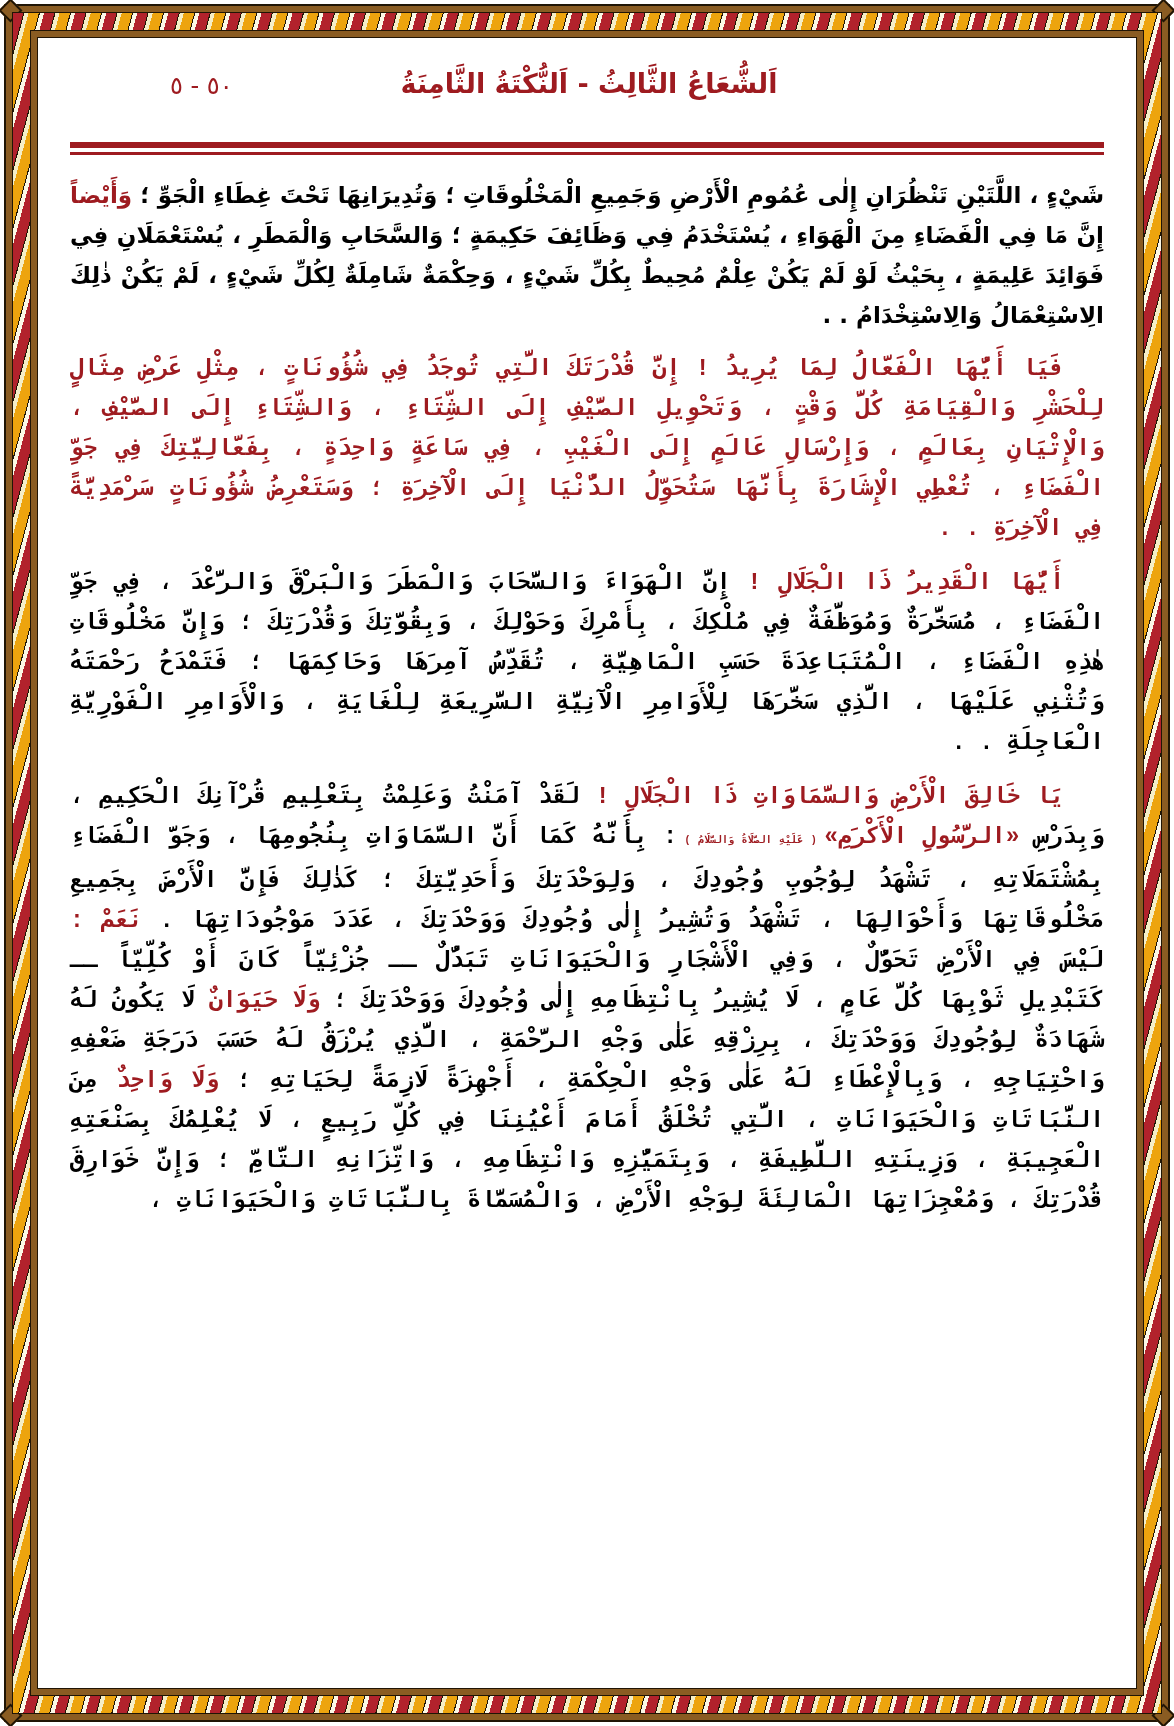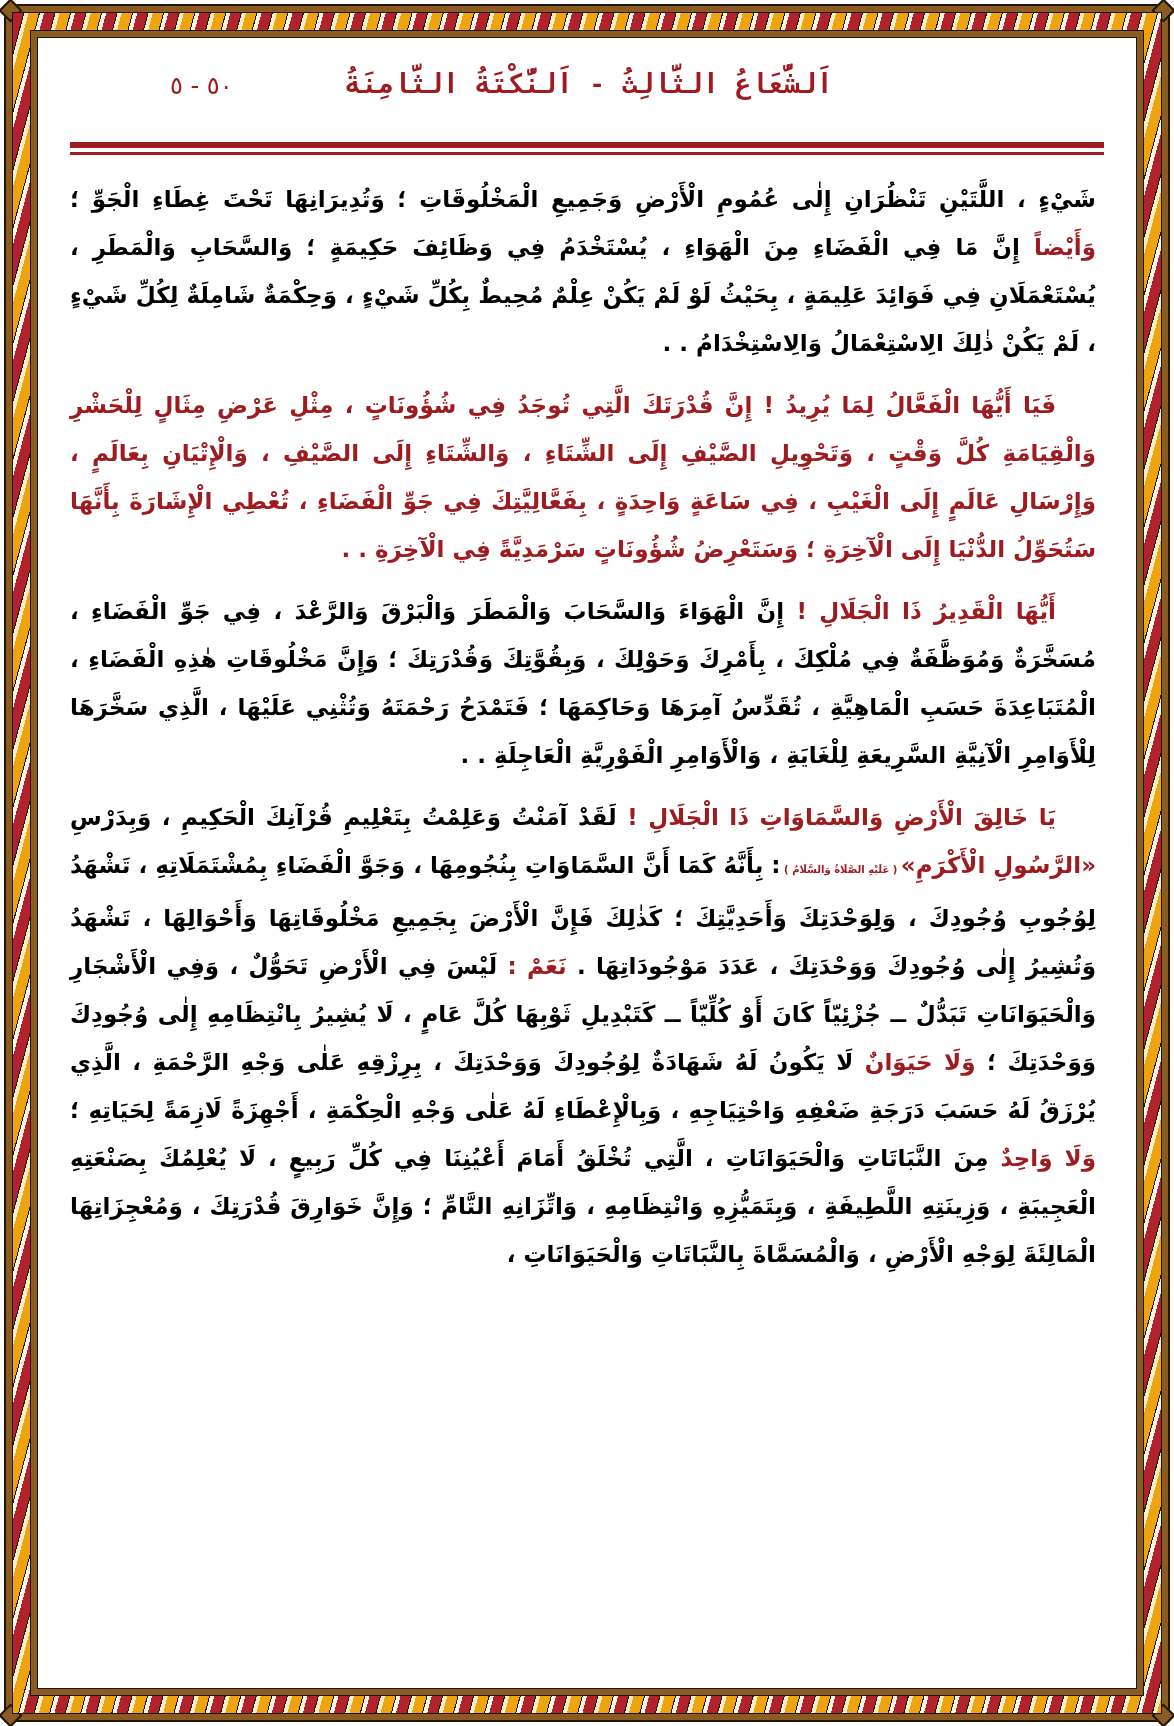--- a/index.html
+++ b/index.html
@@ -31,35 +31,34 @@
 
   
   .content { position:absolute; top:38px; right:38px; left:38px; bottom:38px;
              padding:30px 32px 0 32px; direction:rtl; }
   .header { position:relative; height:52px; }
   .title {
     position:absolute; left:4px; right:0; top:0;
     text-align:center;
     font-size:27px; font-weight:700; color:var(--red);
     letter-spacing:0.5px;
-    font-family:Liberation Mono, monospace;
   }
   .page-number {
     position:absolute; left:100px; top:4px;
     font-size:24px; font-weight:400; color:var(--red);
     direction:rtl;
   }
   .double-rule { margin-top:22px; }
   .double-rule .thick { height:6px; background:var(--red); }
   .double-rule .thin  { height:3px; background:var(--red); margin-top:4px; }
 
   .body-text { margin-top:20px; font-size:23px; font-weight:700; color:#000;
                text-align:justify; direction:rtl; }
-  .para { margin:0 8px 14px 0; line-height:48px; }
-  .para.indent { text-indent:40px; }
+  .para { margin:0 0 14px 0; line-height:40px; }
+  .para.indent { text-indent:40px;font-family:Liberation Mono, monospace; }
   .seg-black { color:#000; }
   .seg-red   { color:var(--red); }
   .seg-seal  { color:var(--red); font-size:10px; font-weight:700; letter-spacing:-0.5px; }
 </style>
 </head>
 <body>
 
 <div class="page" style="--red: #9E1B20; --brown: #8A5C22; --link-red: #B2222C; --link-yellow: #EDA40E; --cream1: #F5EEC6; --cream2: #FCF8E6;">
 
   <div class="b1">

